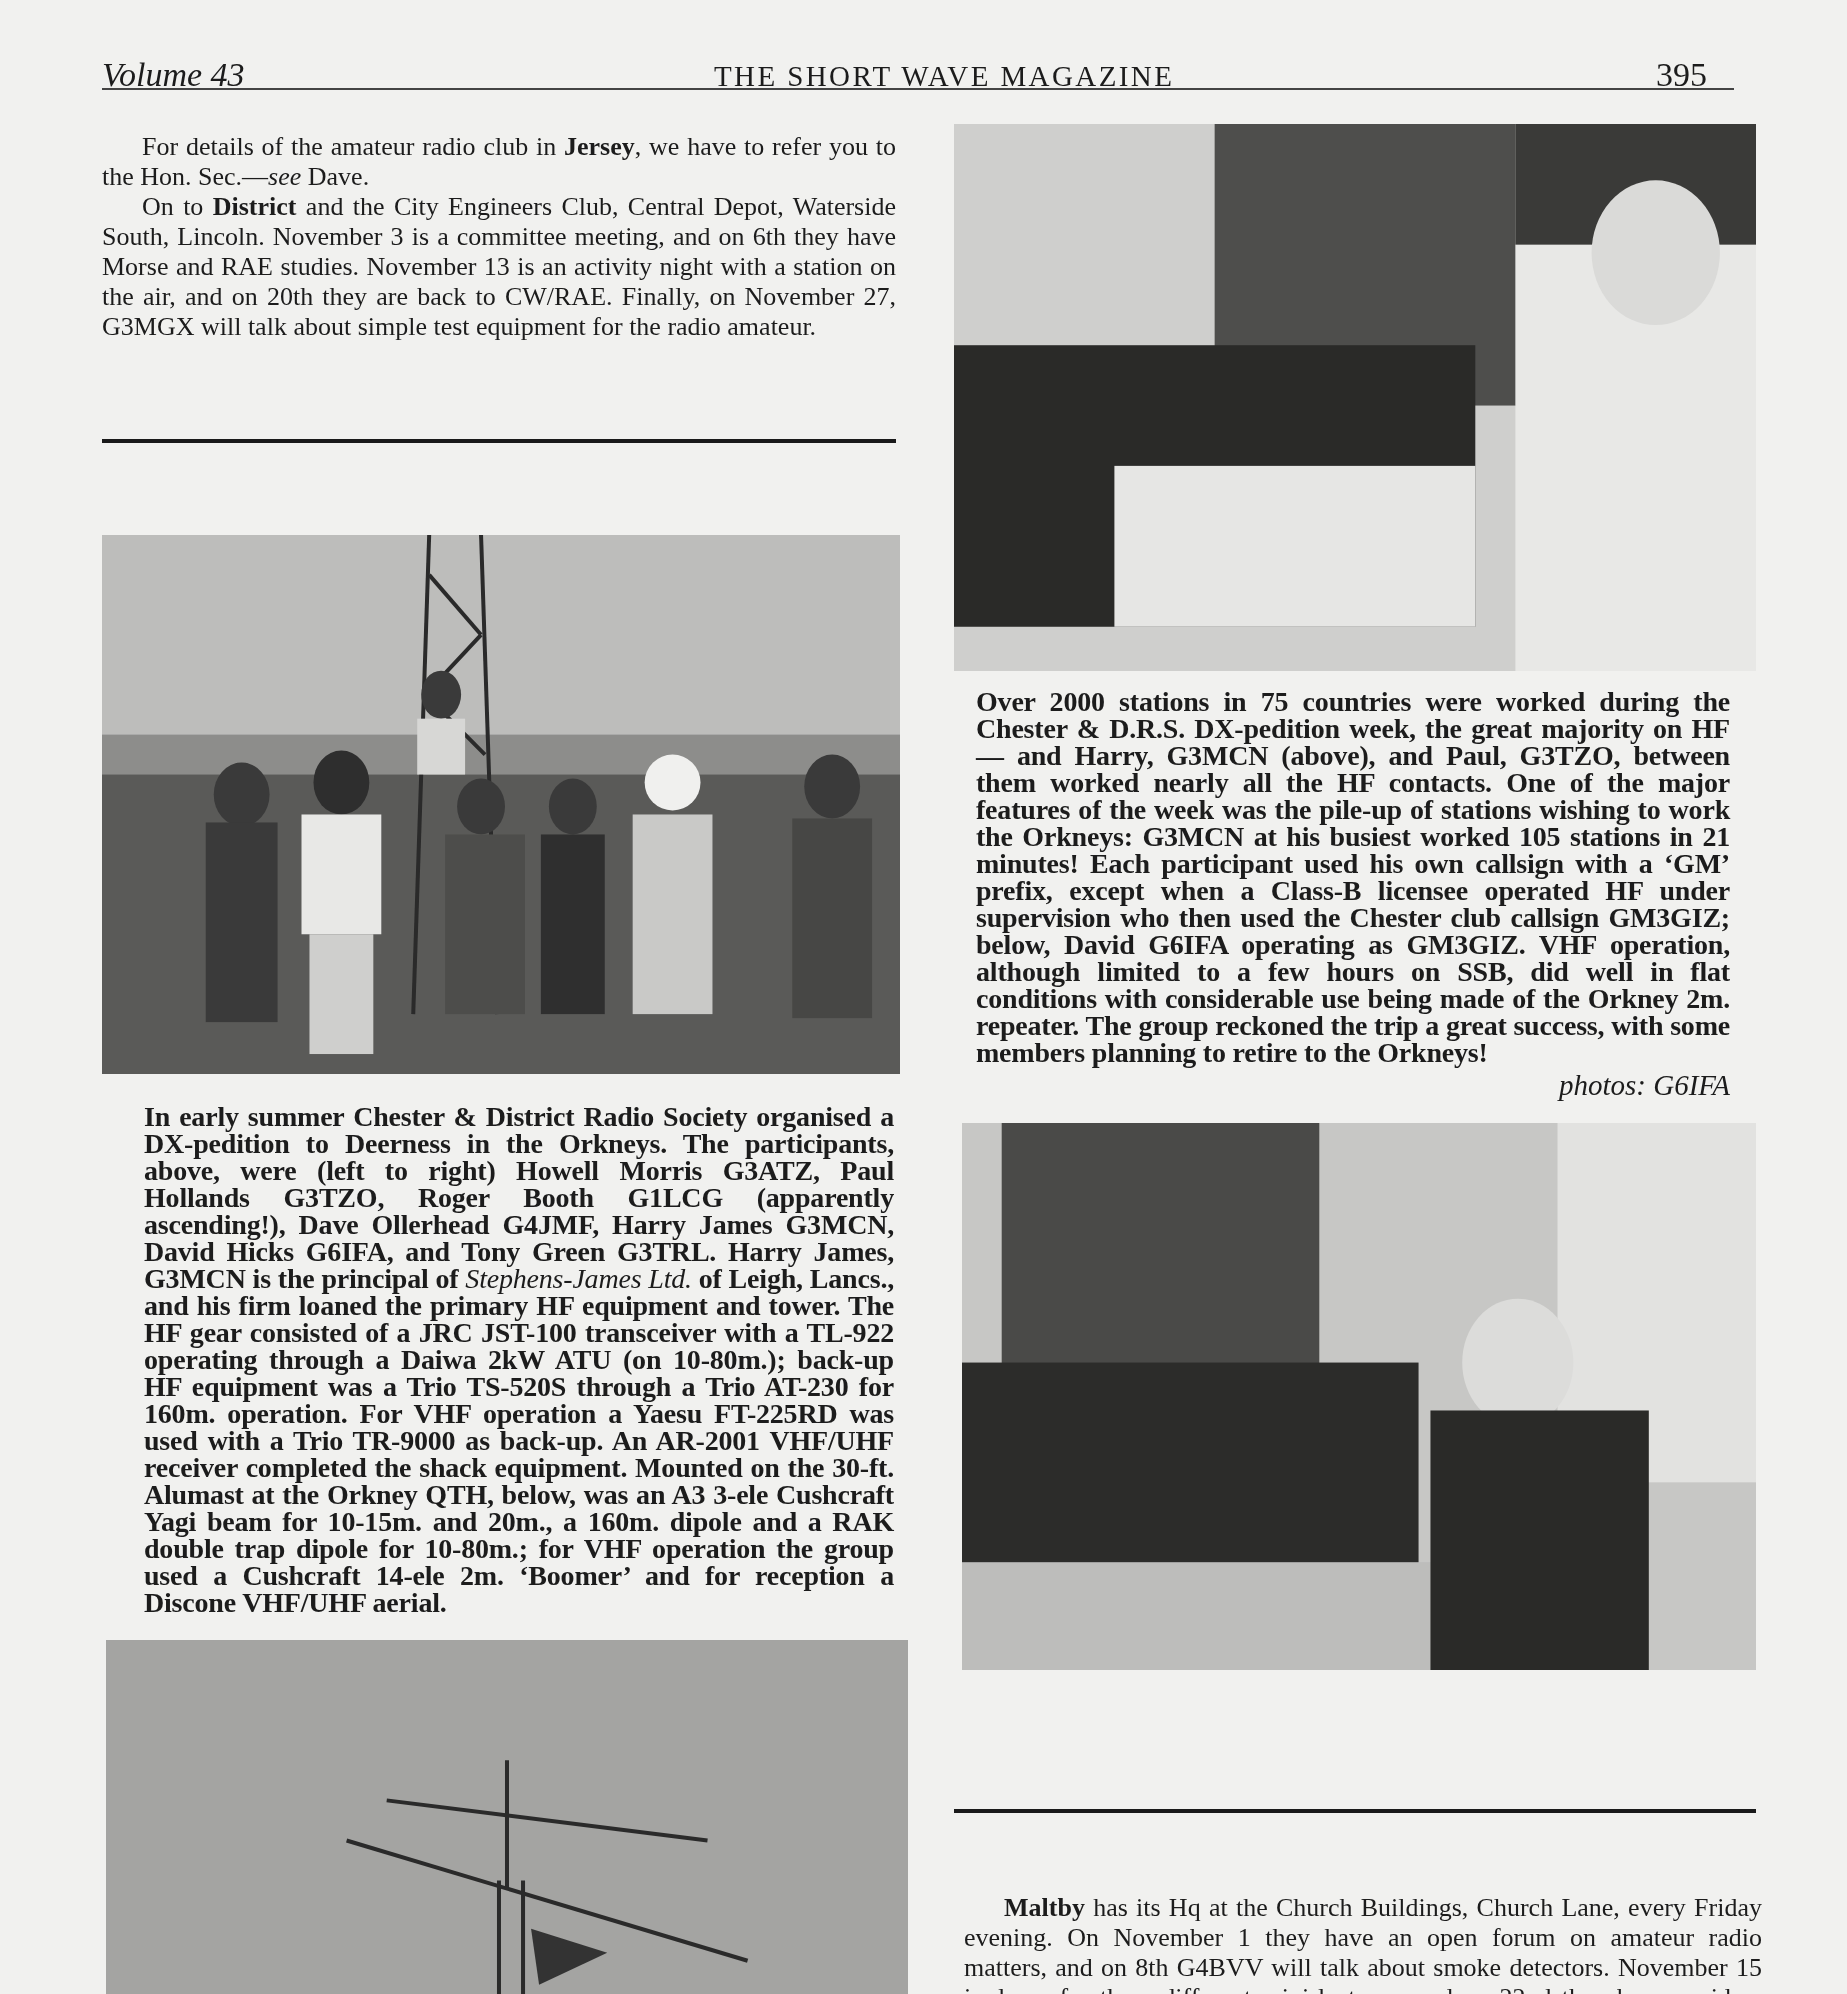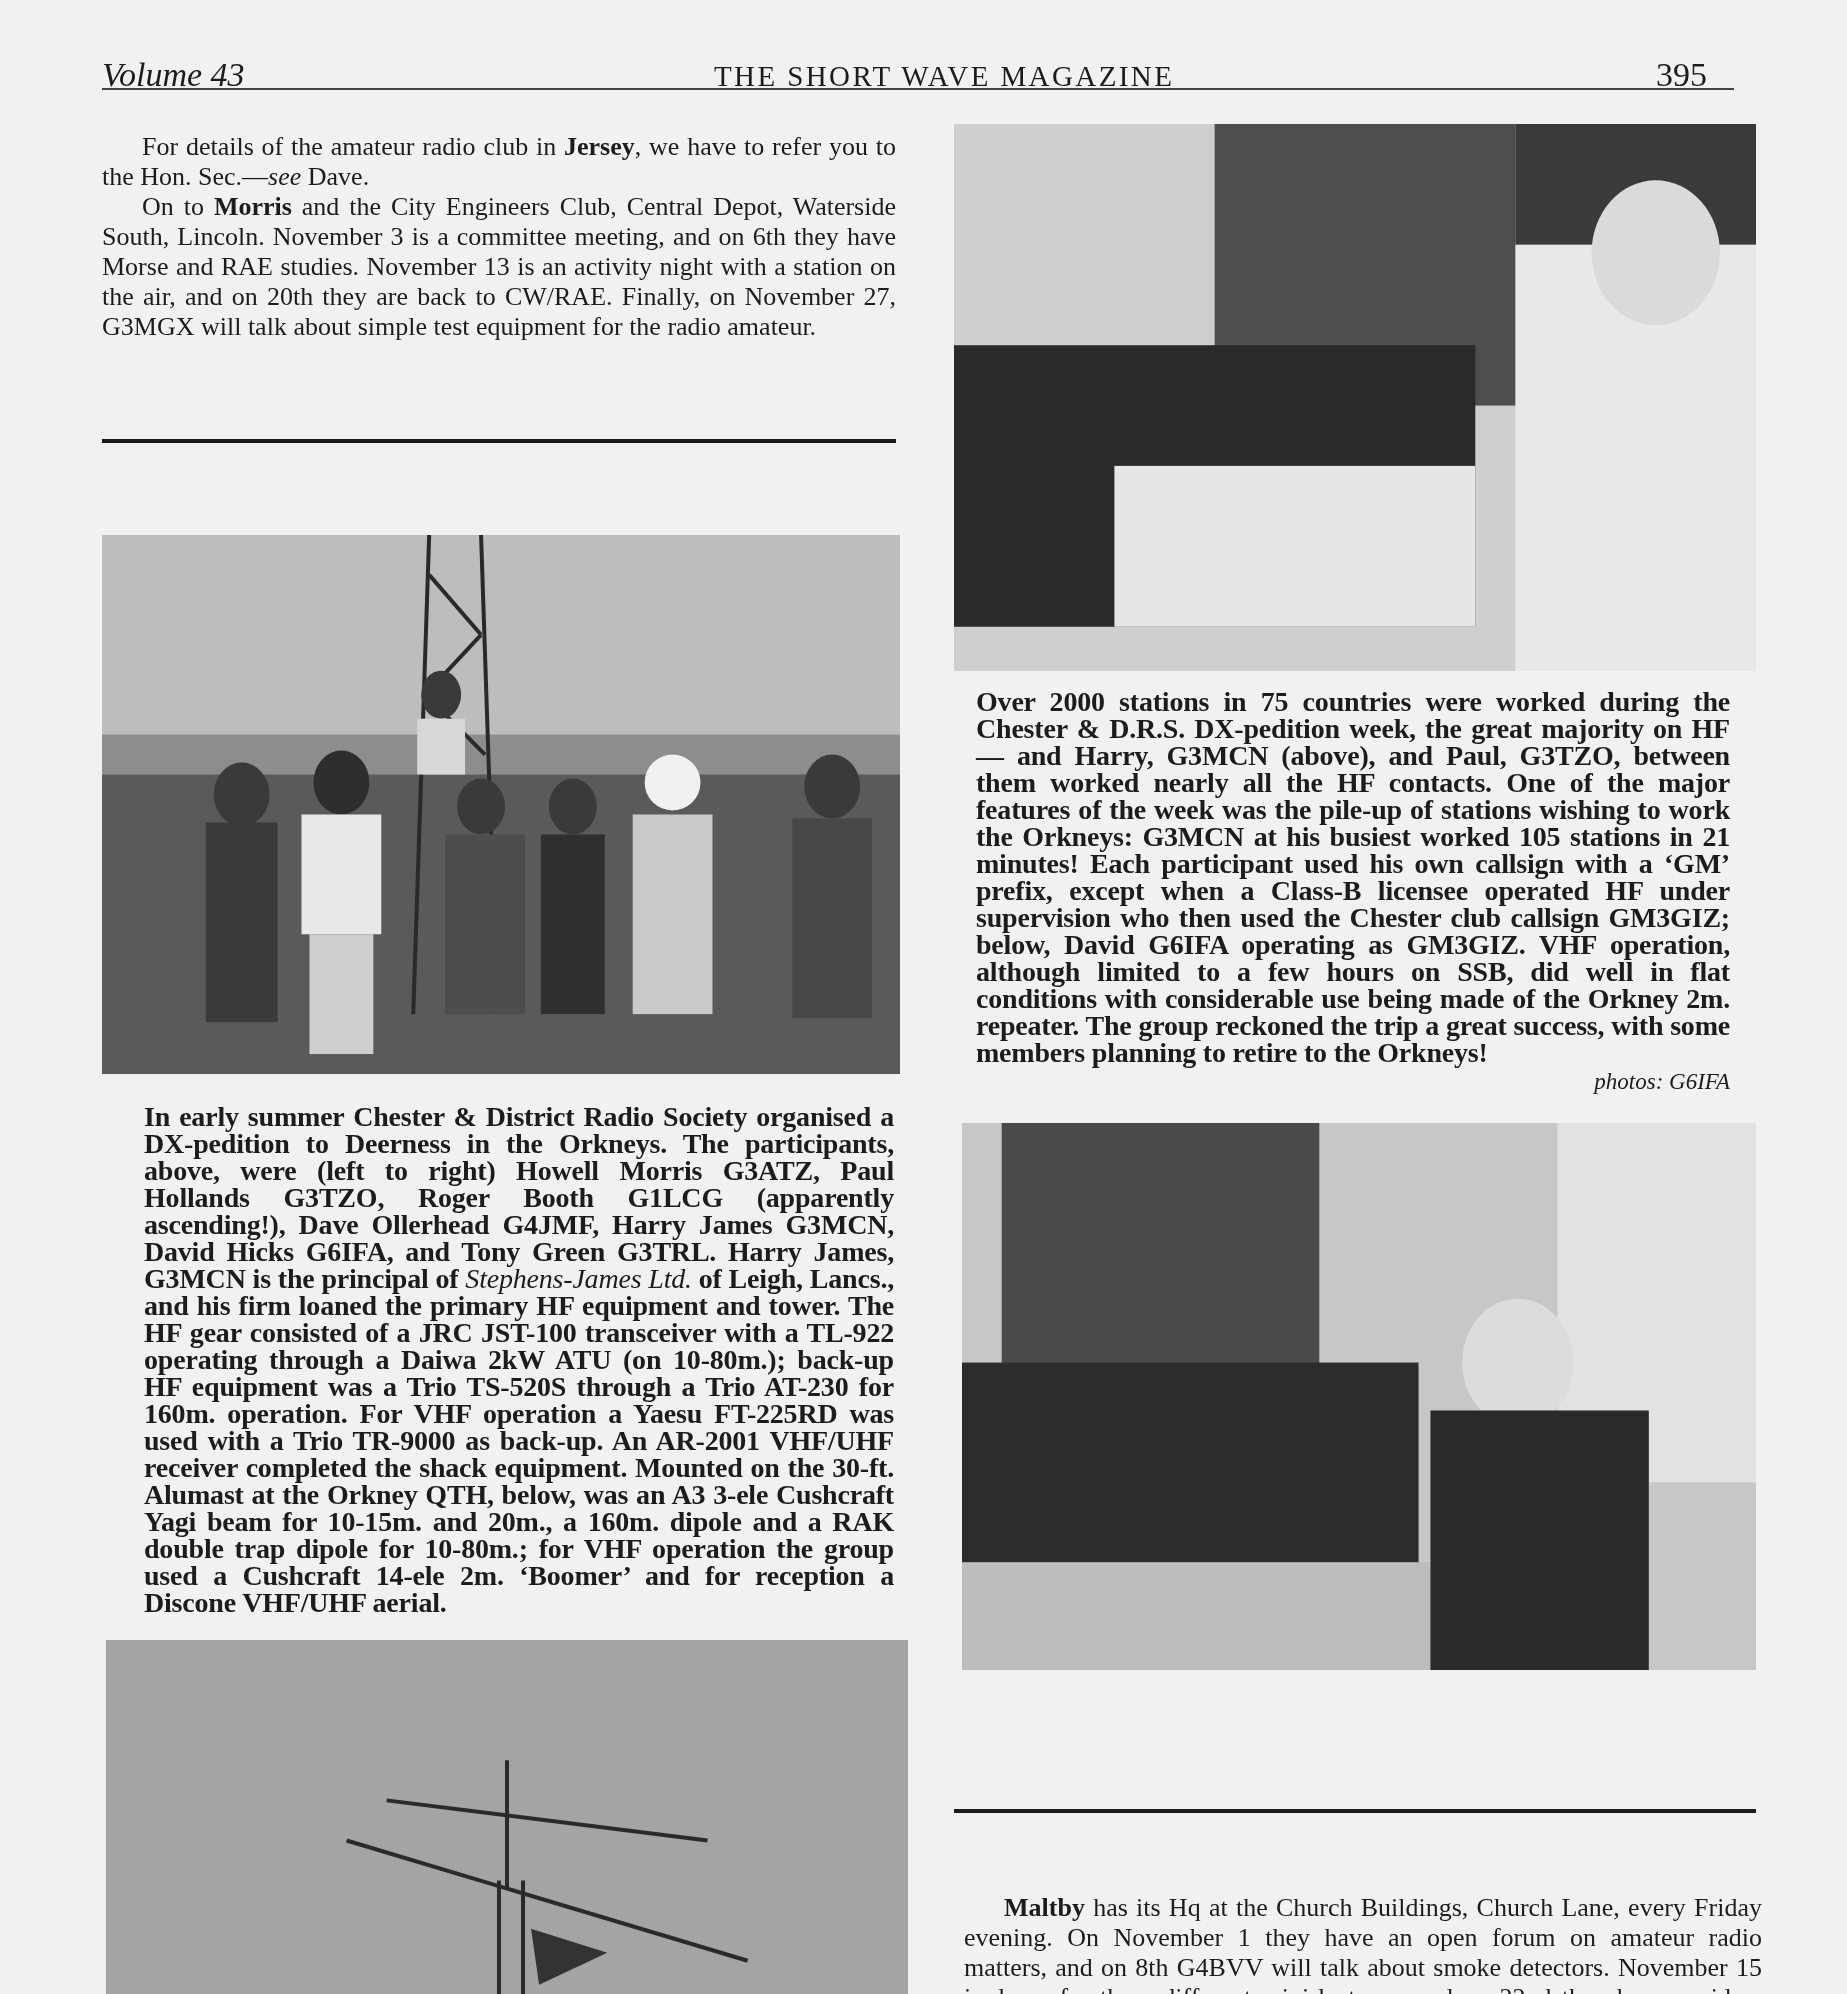--- a/index.html
+++ b/index.html
@@ -19,33 +19,33 @@
   .body-text { font-size:26px; line-height:30px; text-align:justify; }
   .body-text p { margin:0; text-indent:40px; }
   .caption { font-size:28px; line-height:27px; font-weight:bold; text-align:justify;
     font-family:"Liberation Serif","DejaVu Serif",serif; letter-spacing:-0.2px; }
   .caption i { font-weight:normal; }
   .rule { height:4px; background:#1a1a1a; }
   b { font-weight:bold; }
 
   .photo { background:#8a8a88; overflow:hidden; }
   .photo svg { width:100%; height:100%; display:block; }
-  .credit { font-style:italic; font-size:23px; text-align:right; font-weight:normal; }
+  .credit { font-style:italic; font-size:29px; text-align:right; font-weight:normal; }
 </style>
 </head>
 <body>
 
 <div class="abs hdr hdr-vol">Volume 43</div>
 <div class="abs hdr hdr-title">THE SHORT WAVE MAGAZINE</div>
 <div class="abs hdr hdr-page">395</div>
 <div class="abs hdr-rule"></div>
 
 <div class="abs body-text" style="left:102px; top:132px; width:794px;">
   <p><span>For details of the amateur radio club in </span><b>Jersey</b><span>, we have to refer you to the Hon. Sec.—</span><i>see</i><span> Dave.</span></p>
-  <p><span>On to </span><b>Morris</b><span> and the City Engineers Club, Central Depot, Waterside South, Lincoln. November 3 is a committee meeting, and on 6th they have Morse and RAE studies. November 13 is an activity night with a station on the air, and on 20th they are back to CW/RAE. Finally, on November 27, G3MGX will talk about simple test equipment for the radio amateur.</span></p>
+  <p><span>On to </span><b>District</b><span> and the City Engineers Club, Central Depot, Waterside South, Lincoln. November 3 is a committee meeting, and on 6th they have Morse and RAE studies. November 13 is an activity night with a station on the air, and on 20th they are back to CW/RAE. Finally, on November 27, G3MGX will talk about simple test equipment for the radio amateur.</span></p>
 </div>
 <div class="abs rule" style="left:102px; top:439px; width:794px;"></div>
 
 <div class="abs photo" style="left:102px; top:535px; width:798px; height:539px;" title="Group of DX-pedition participants standing in front of a lattice tower in a field">
   <svg viewBox="0 0 200 135" preserveAspectRatio="none">
     <rect width="200" height="60" fill="#bdbdbb"></rect>
     <rect y="55" width="200" height="80" fill="#5a5a58"></rect>
     <rect y="50" width="200" height="10" fill="#8d8d8b"></rect>
     <g stroke="#2a2a2a" stroke-width="1">
       <line x1="82" y1="0" x2="78" y2="120"></line>

